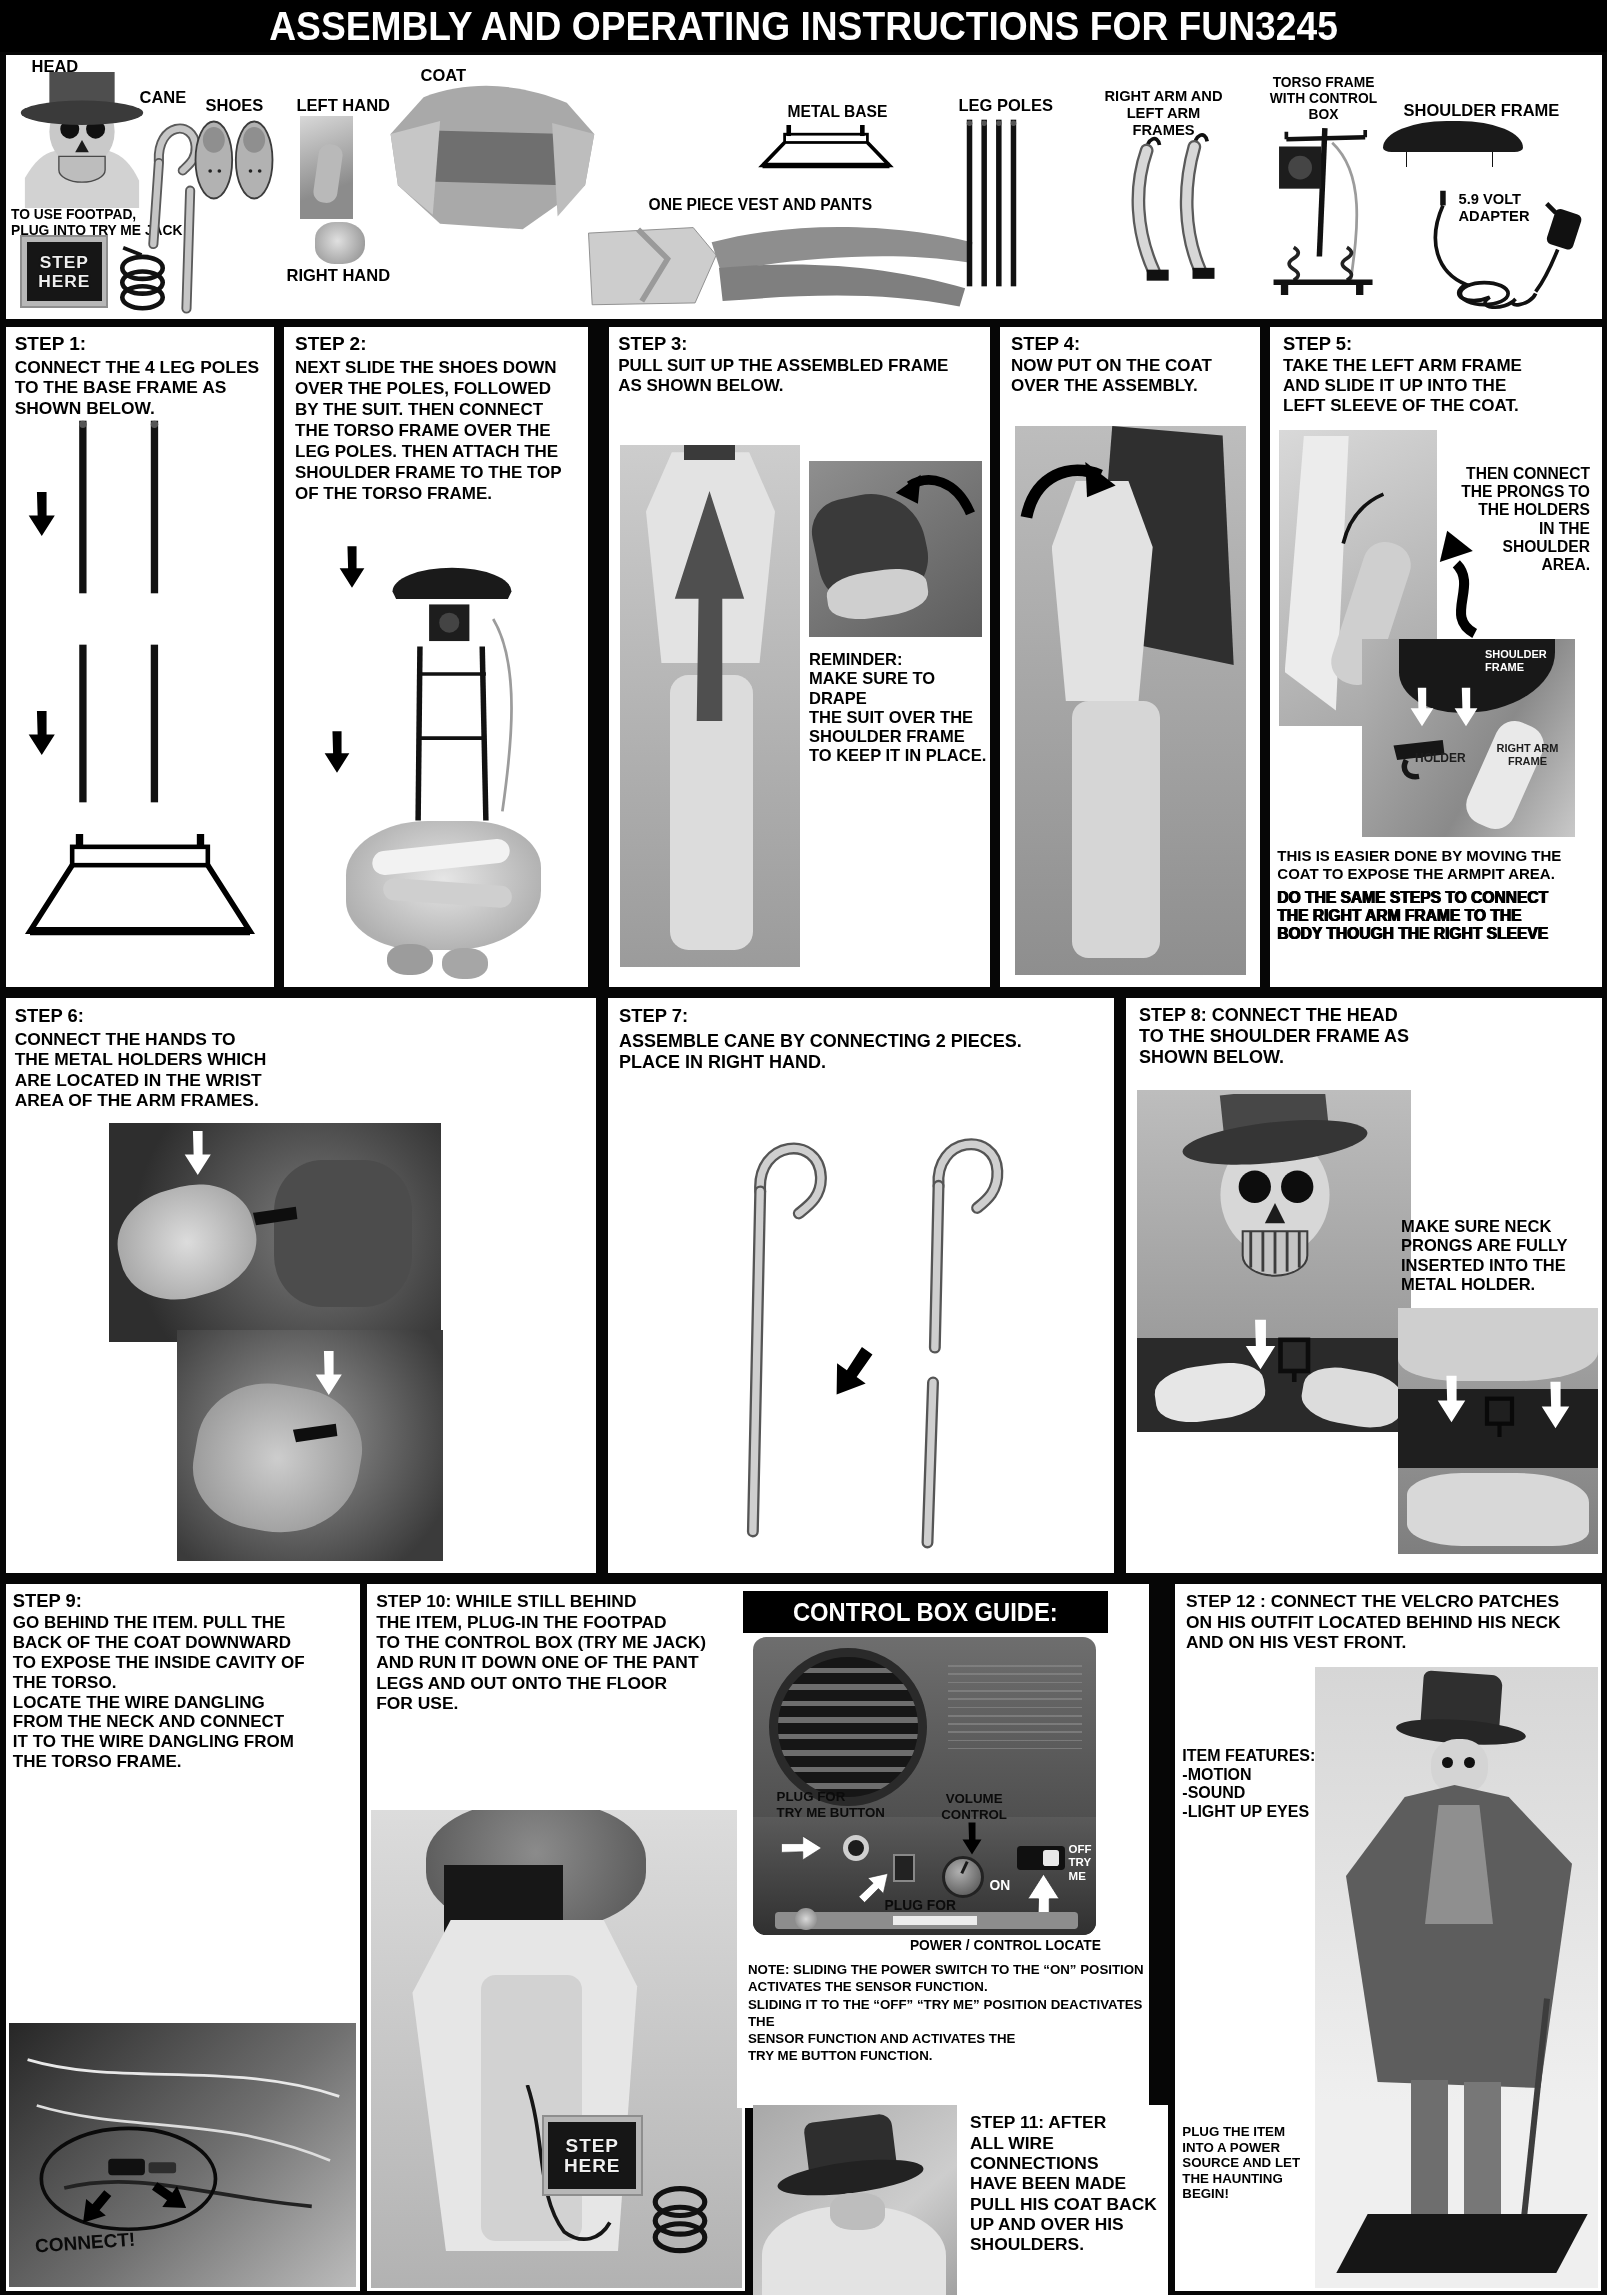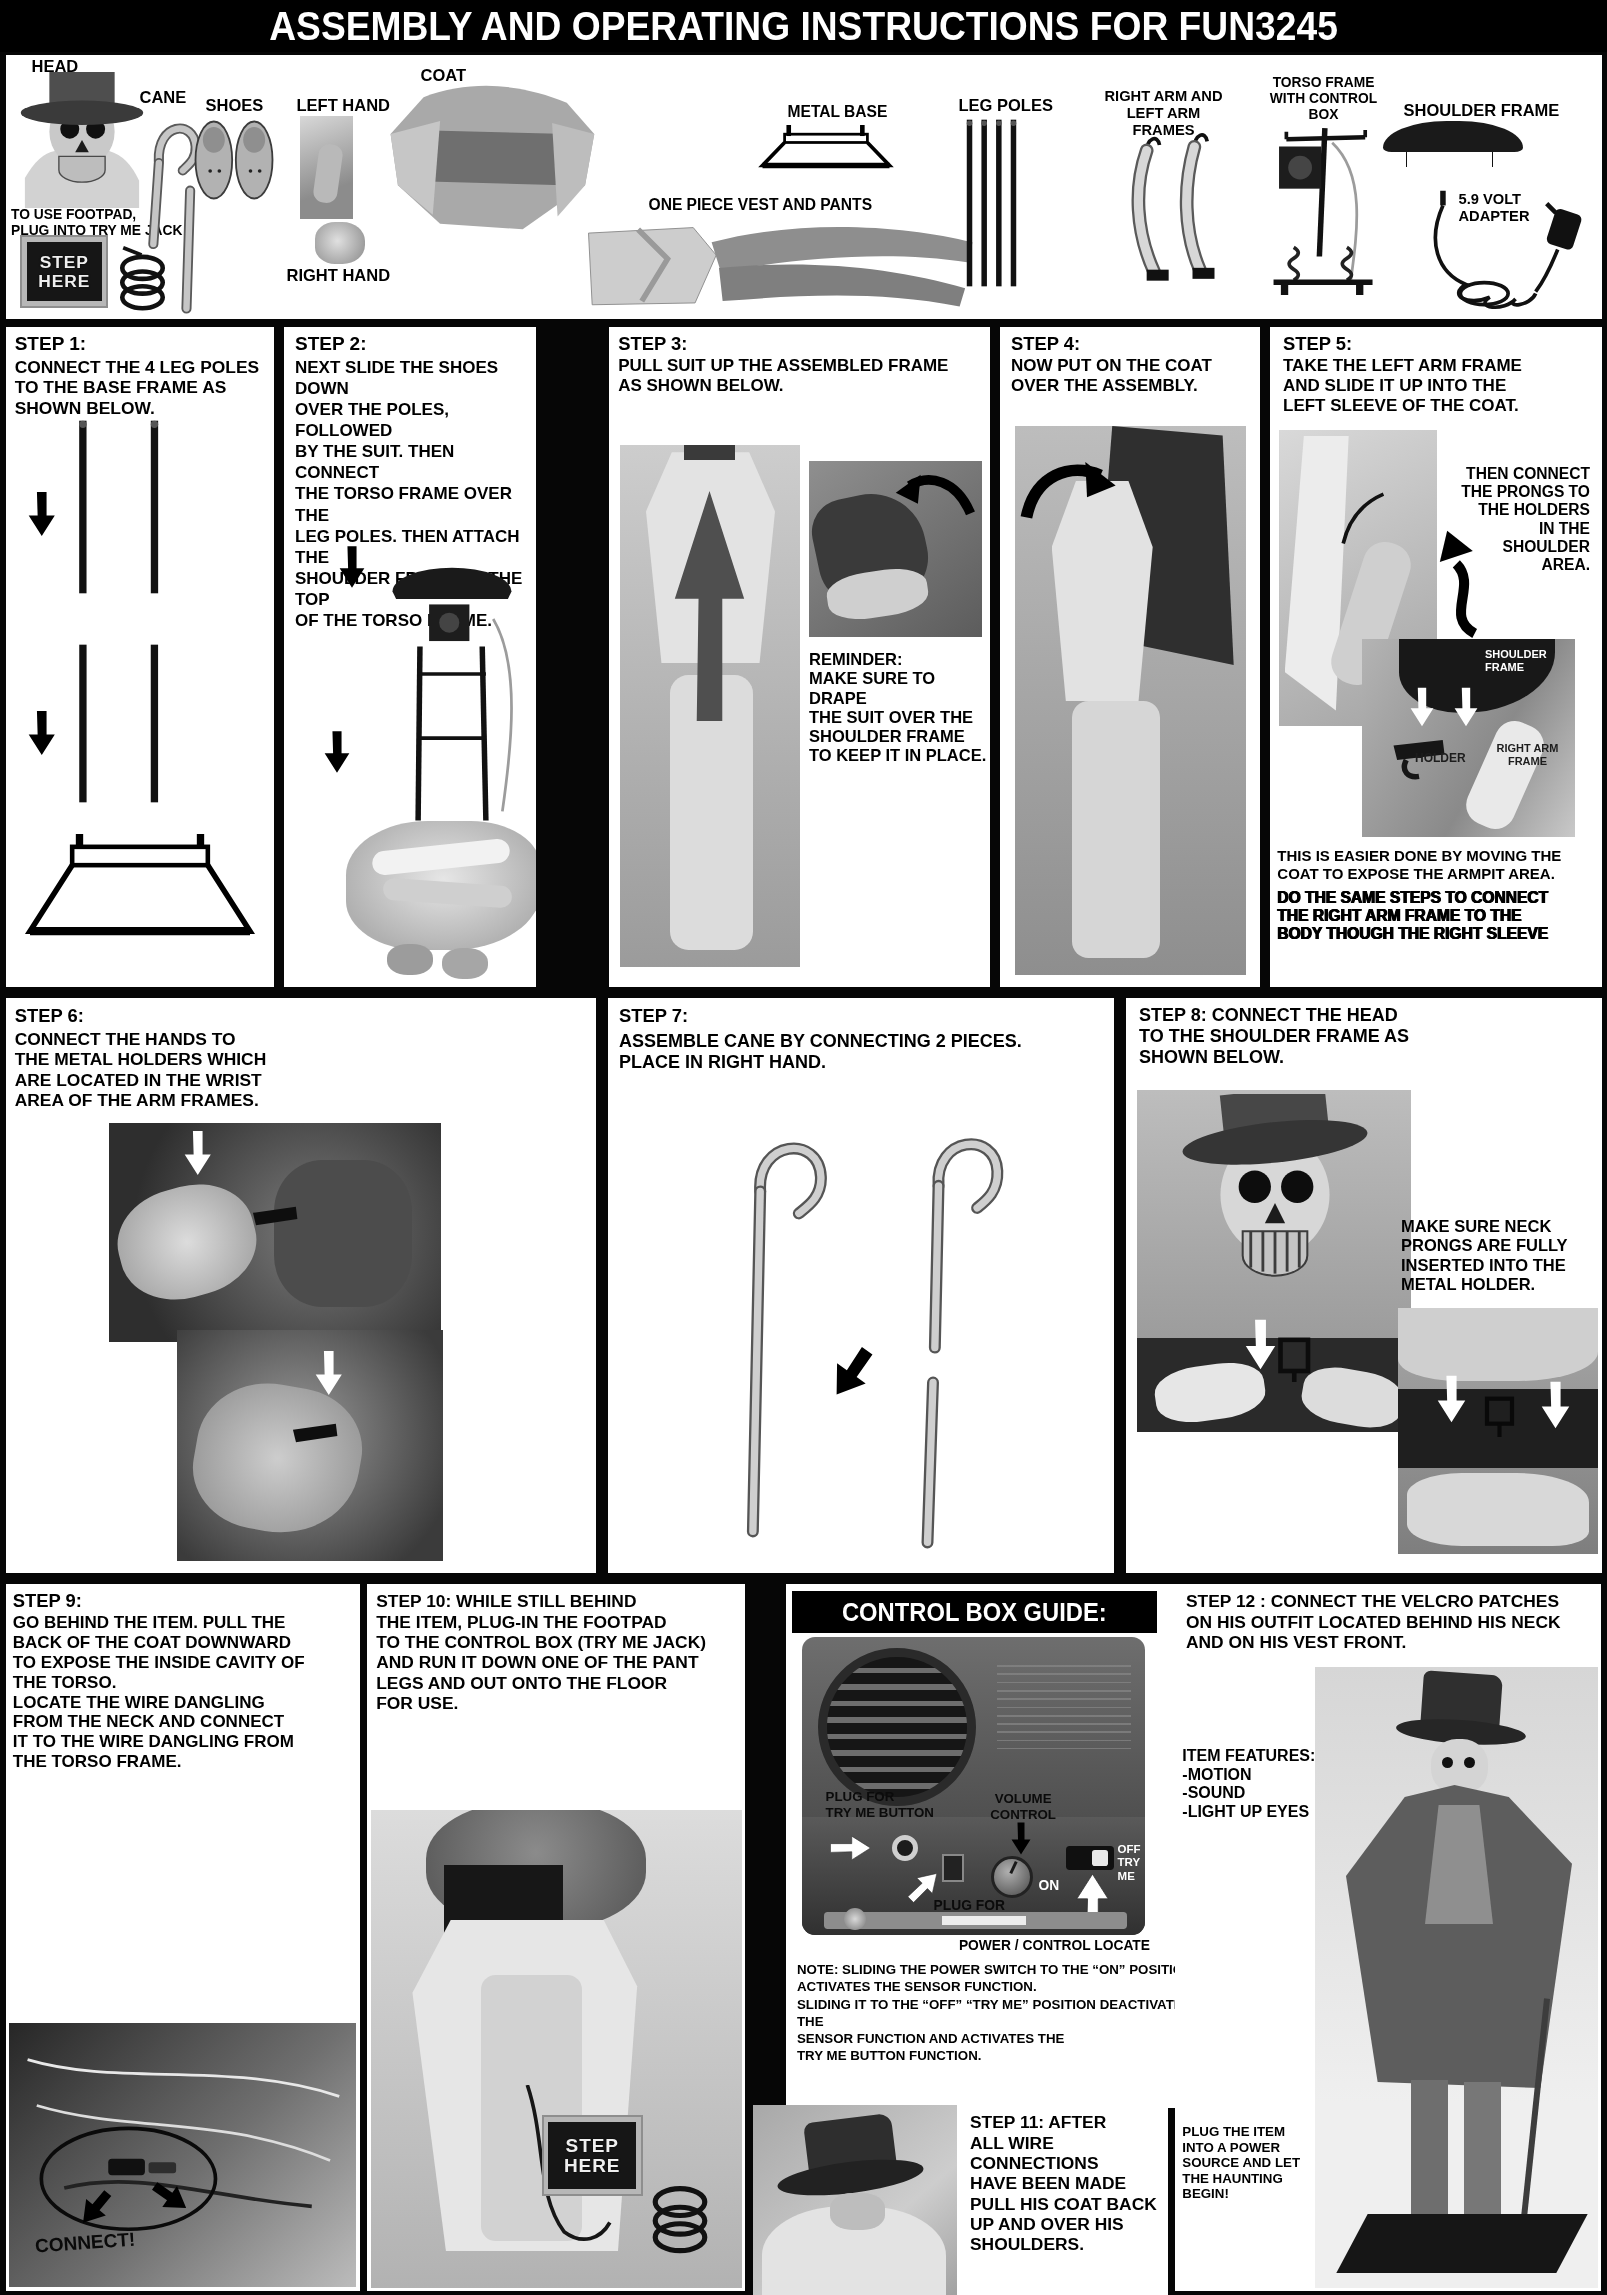--- a/index.html
+++ b/index.html
@@ -180,21 +180,21 @@
     </svg>
     <svg class="ab" style="left:13px;top:507px;" width="242" height="121" viewBox="0 0 264 132">
       <rect x="58" y="14" width="148" height="20" fill="none" stroke="#000" stroke-width="5"></rect>
       <rect x="62" y="0" width="8" height="16" fill="#000"></rect>
       <rect x="194" y="0" width="8" height="16" fill="#000"></rect>
       <path d="M58 34 L12 106 H252 L206 34" fill="none" stroke="#000" stroke-width="6"></path>
       <line x1="12" y1="106" x2="252" y2="106" stroke="#000" stroke-width="9"></line>
     </svg>
   </div>
 
-  <div class="panel" style="left:284px;top:327px;width:252px;height:660px;">
+  <div class="panel" style="left:284px;top:327px;width:304px;height:660px;">
     <div class="tx" style="left:11px;top:5.5px;font-size:19px;">STEP 2:</div>
     <div class="tx" style="left:11px;top:30px;font-size:17px;line-height:1.24;">NEXT SLIDE THE SHOES DOWN
 OVER THE POLES, FOLLOWED
 BY THE SUIT. THEN CONNECT
 THE TORSO FRAME OVER THE
 LEG POLES. THEN ATTACH THE
 SHOULDER FRAME TO THE TOP
 OF THE TORSO FRAME.</div>
     <svg class="ab" style="left:55px;top:219px;" width="26" height="42" viewBox="0 0 40 64">
         <path d="M13 0h14v34h12L20 64 1 34h13z" fill="#000"></path>
@@ -463,21 +463,21 @@
           </div>
       </div>
       <svg class="ab" style="left:277px;top:367px;" width="64" height="77" viewBox="0 0 62 74">
         <ellipse cx="31" cy="24" rx="24" ry="13" fill="none" stroke="#111" stroke-width="5"></ellipse>
         <ellipse cx="31" cy="42" rx="24" ry="13" fill="none" stroke="#111" stroke-width="5"></ellipse>
         <ellipse cx="31" cy="58" rx="24" ry="13" fill="none" stroke="#111" stroke-width="5"></ellipse>
       </svg>
     </div>
   </div>
 
-  <div class="panel" style="left:786px;top:1584px;width:377px;height:524px;padding-left:35px;">
+  <div class="panel" style="left:737px;top:1584px;width:377px;height:524px;padding-left:35px;">
     <div class="ab" style="left:5.5px;top:7.3px;width:365px;height:42px;background:#000;display:flex;align-items:center;justify-content:center;">
       <span class="wh" style="font-weight:bold;font-size:25px;transform:scaleX(.95);white-space:nowrap;">CONTROL BOX GUIDE:</span>
     </div>
     <div class="ph" style="left:15.6px;top:53px;width:343px;height:298px;background:linear-gradient(#6e6e6e,#3c3c3c);border-radius:13px;">
       <div class="ab" style="left:16.5px;top:11px;width:158px;height:158px;border-radius:50%;background:repeating-linear-gradient(#161616 0 11px,#6d6d6d 11px 16.5px);border:9.2px solid #2a2a2a;box-sizing:border-box;"></div>
       <div class="ab" style="left:195px;top:27.5px;width:134px;height:84px;background:repeating-linear-gradient(#8a8a8a 0 1.8px,transparent 1.8px 8.3px);opacity:.65;"></div>
       <div class="ab" style="left:0;top:180px;width:343px;height:118px;background:linear-gradient(#5a5a5a,#303030);"></div>
       <div class="tx" style="left:24px;top:152px;font-size:13.3px;color:#0b0b0b;">PLUG FOR
 TRY ME BUTTON</div>
       <svg class="ab" style="left:33px;top:191px;transform:rotate(-90deg);" width="31" height="40" viewBox="0 0 40 64">

